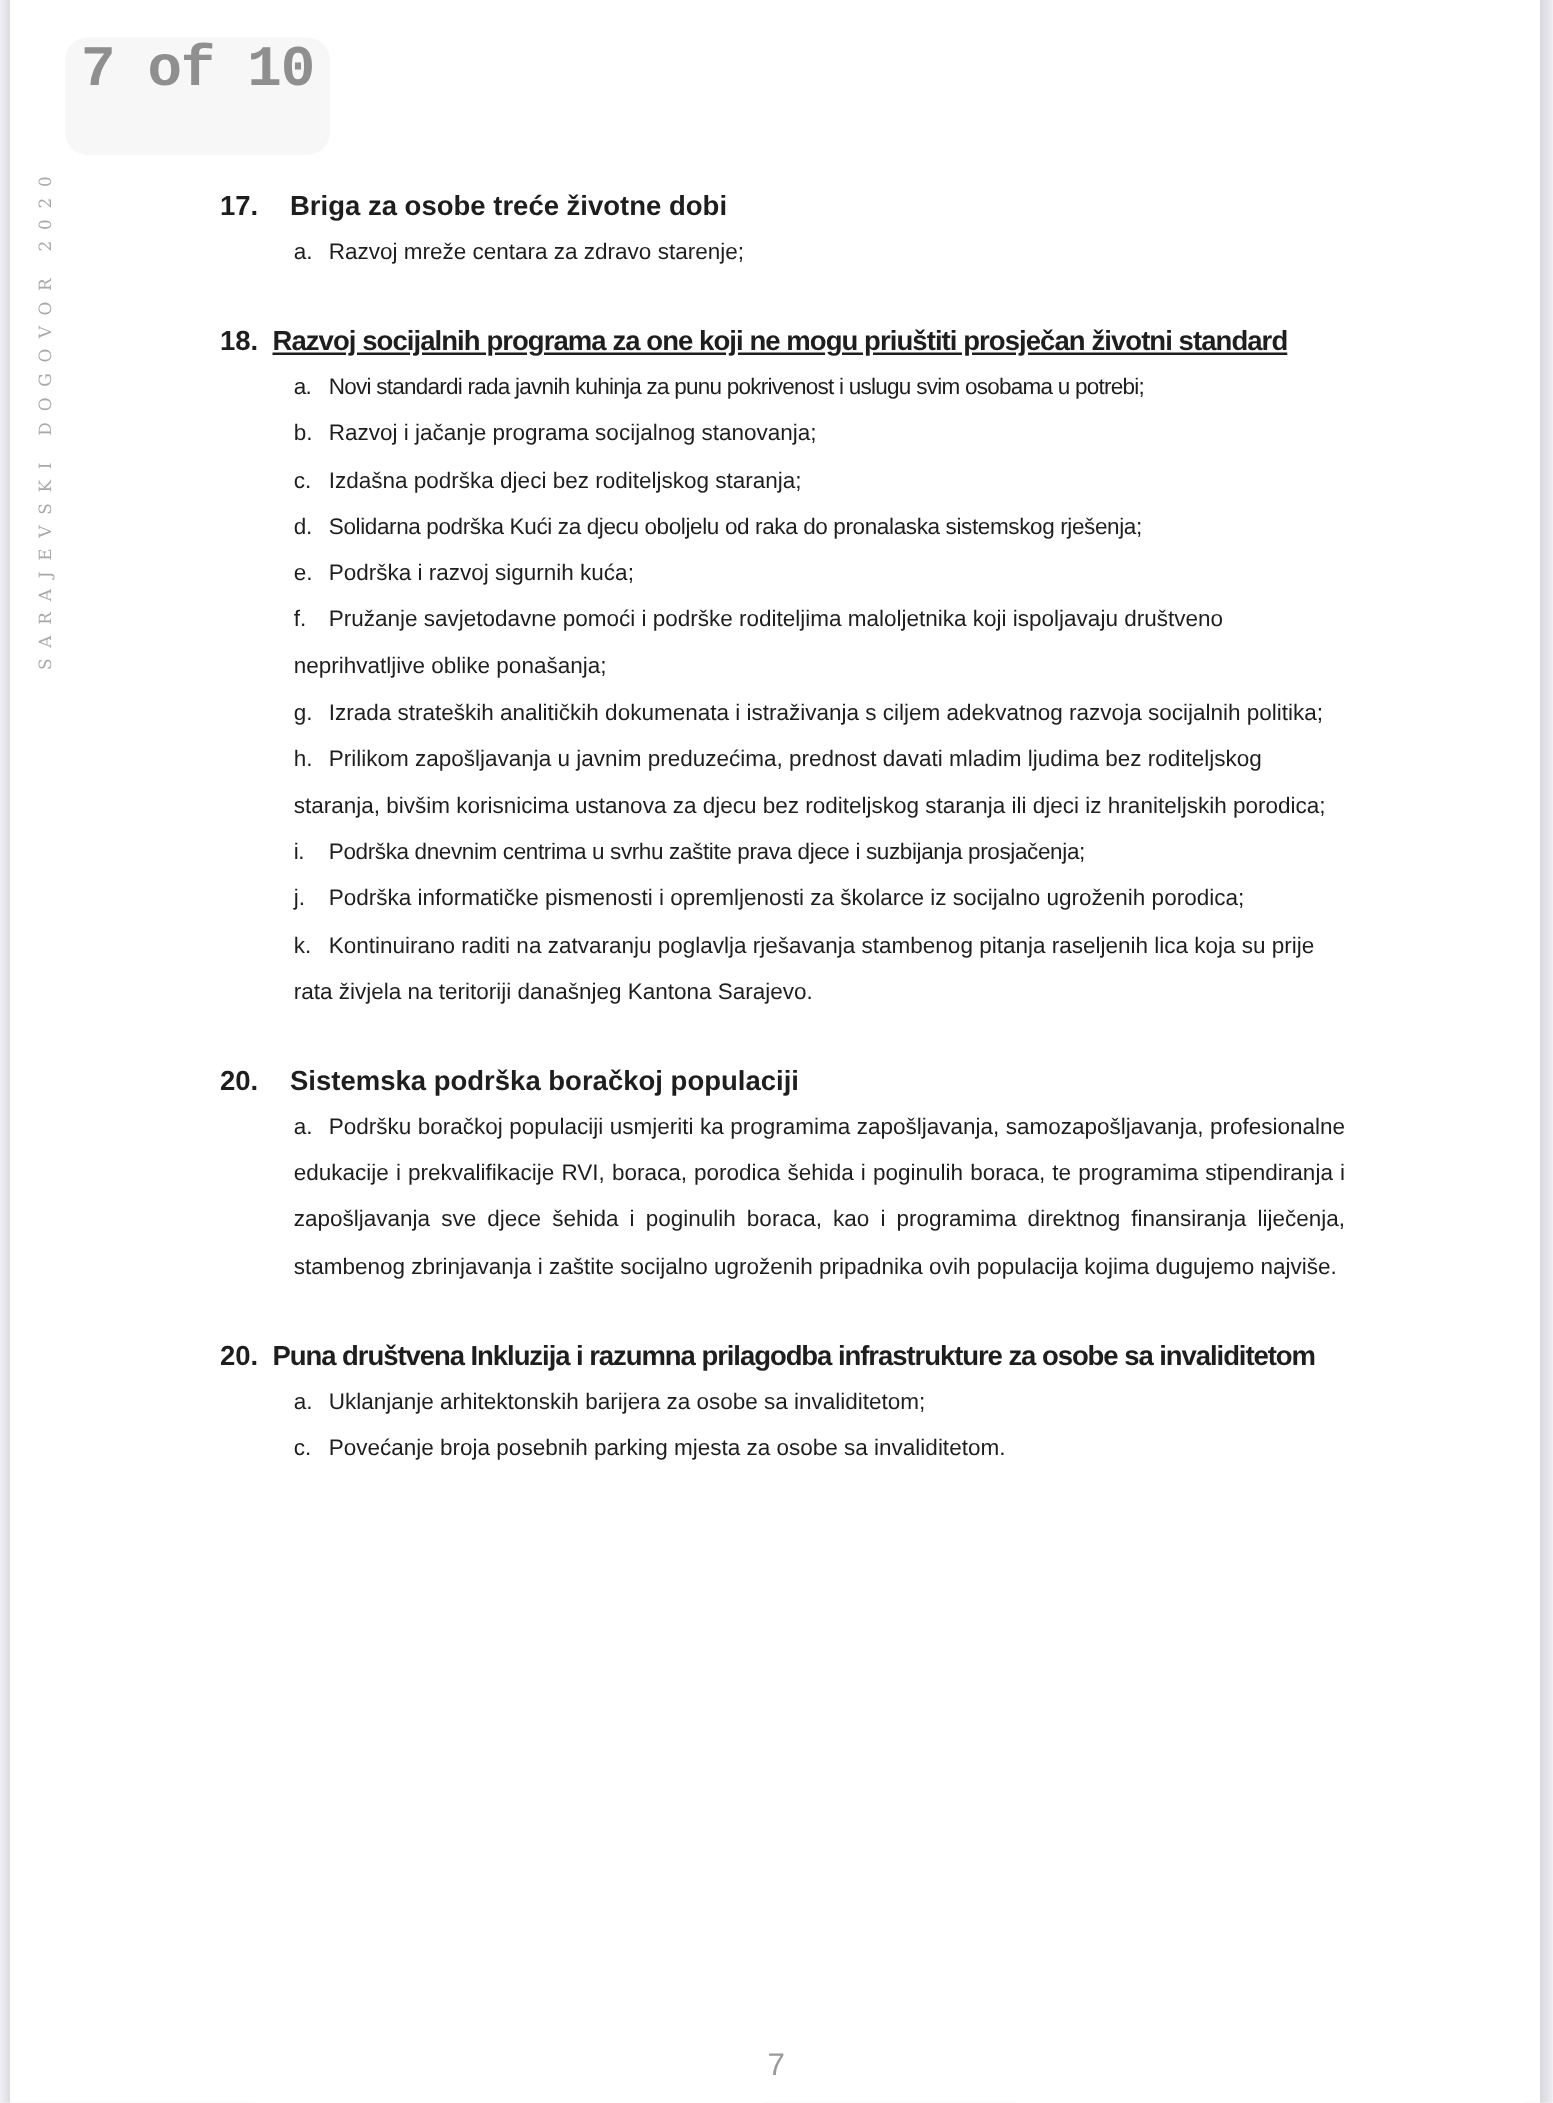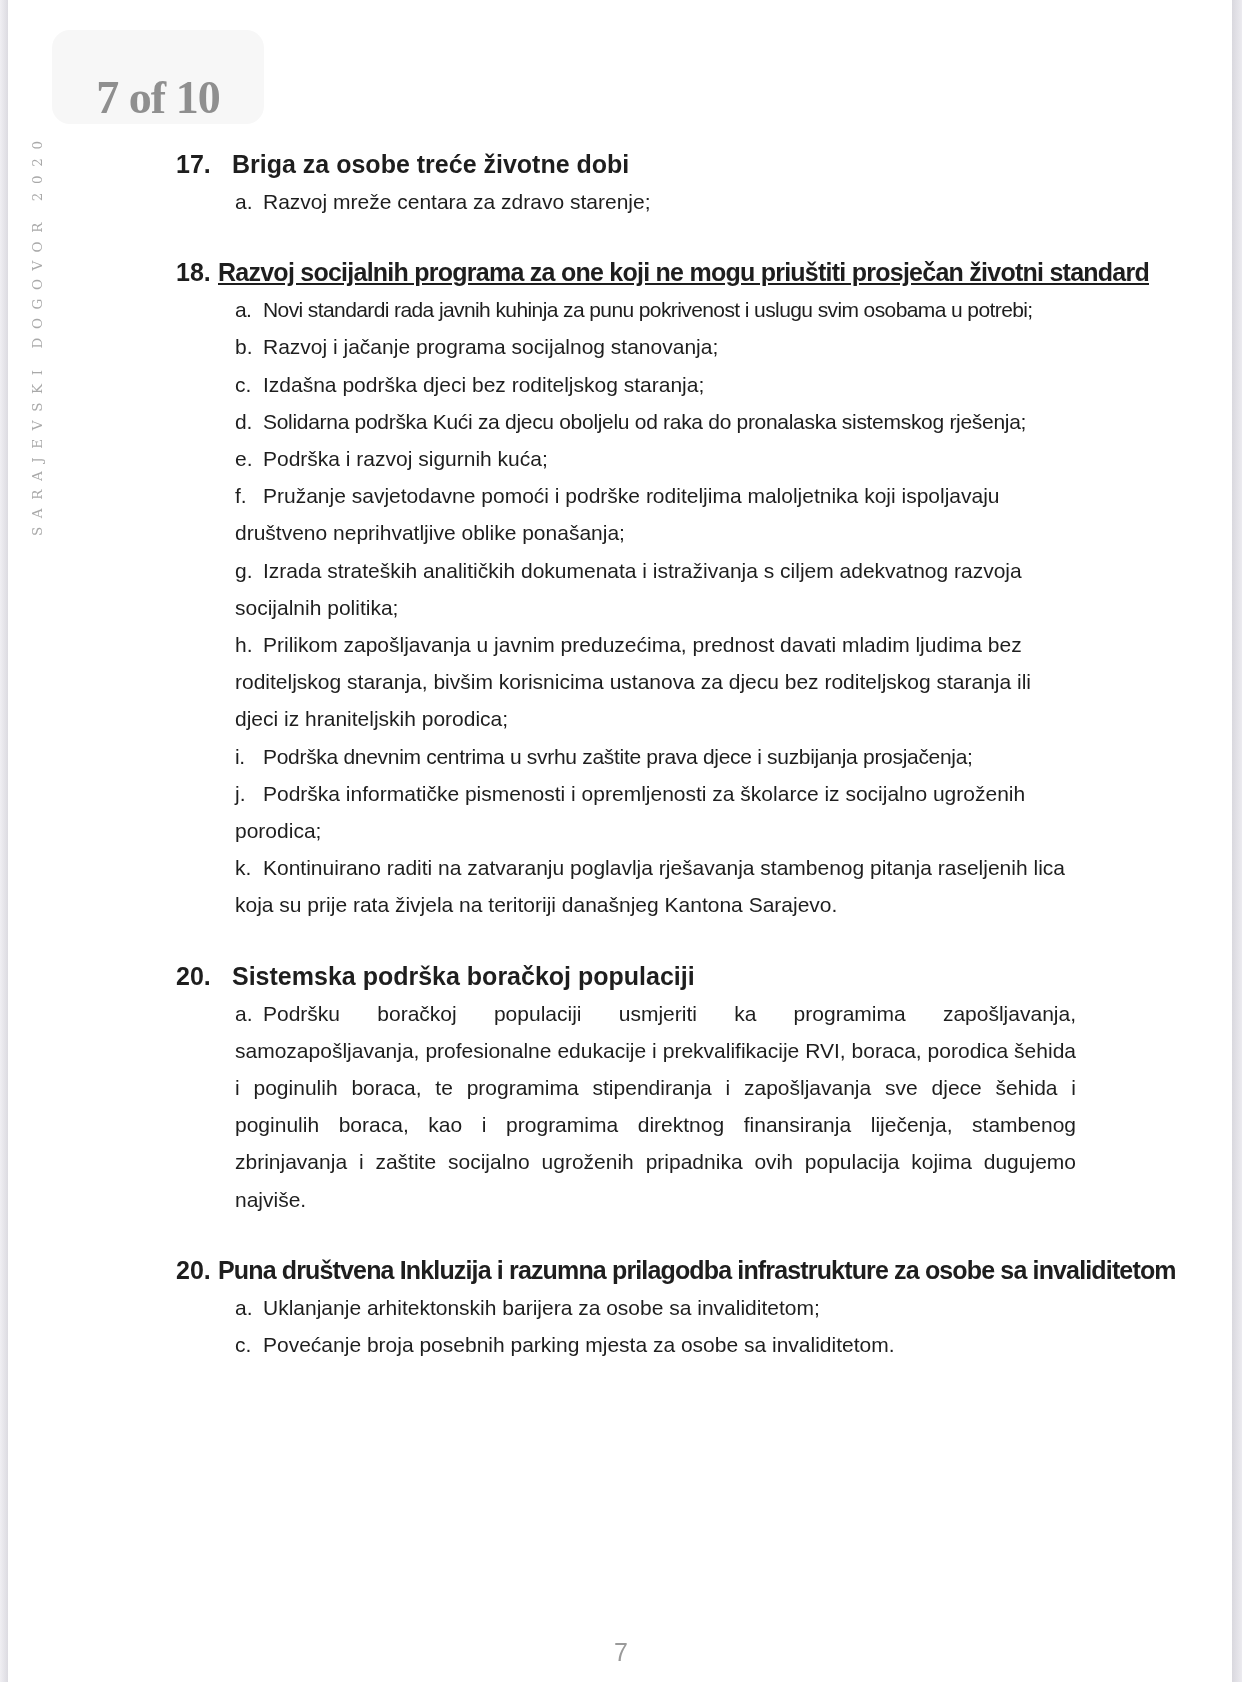--- a/index.html
+++ b/index.html
@@ -17,45 +17,45 @@
       position: absolute; left: 0; top: 0; width: 8px; height: 1682px;
       background: linear-gradient(to right, #f0eff3, #dcdbe1);
     }
     .edge-right {
       position: absolute; right: 0; top: 0; width: 10px; height: 1682px;
       background: linear-gradient(to right, #d9d8de, #ecebf0);
     }
     .page-badge {
       position: absolute; left: 52px; top: 30px; width: 212px; height: 94px;
       background: #f7f7f7; border-radius: 18px;
-      display: flex; align-items: flex-end; justify-content: center;
+      display: flex; align-items: flex-start; justify-content: center;
       color: #8f8f8f; font-size: 46px; font-weight: bold;
-      font-family: Liberation Serif, serif; letter-spacing: -1px;
+      font-family: Liberation Mono, monospace; letter-spacing: -1px;
     }
     .side-label {
       position: absolute; left: 29px; top: 536px;
       transform-origin: 0 0; transform: rotate(-90deg);
       white-space: nowrap; color: #a9a9a9; font-size: 13.5px;
       letter-spacing: 8.6px; font-family: "DejaVu Serif", serif;
     }
     .content {
       position: absolute; left: 176px; top: 146px; width: 900px;
       color: #1e1e1e; font-size: 21px;
     }
     .section { margin-bottom: 34px; }
     .sec-head {
-      display: flex; font-weight: bold; font-size: 25px; line-height: 37px;
+      display: flex; font-weight: bold; font-size: 22px; line-height: 37px;
       white-space: nowrap;
     }
     .sec-num { width: 56px; flex: none; }
     .sec-head.tight .sec-num { width: 42px; }
     .sec-head.condensed .sec-title { letter-spacing: -0.75px; text-decoration: underline; }
     .sec-head.condensed2 .sec-title { letter-spacing: -0.85px; }
     .items { padding-left: 59px; }
-    .item { line-height: 37.2px; font-size: 21px; }
+    .item { line-height: 37.2px; font-size: 18px; }
     .item .mark { display: inline-block; width: 28px; }
     .item.condensed { letter-spacing: -0.6px; }
     .item.condensed2 { letter-spacing: -0.3px; }
     .item.justify { text-align: justify; text-align-last: left; }
     .page-number {
       position: absolute; left: 0; width: 1242px; top: 1638px;
       text-align: center; color: #9a9a9a; font-size: 25px;
     }
   </style>
 </head>

